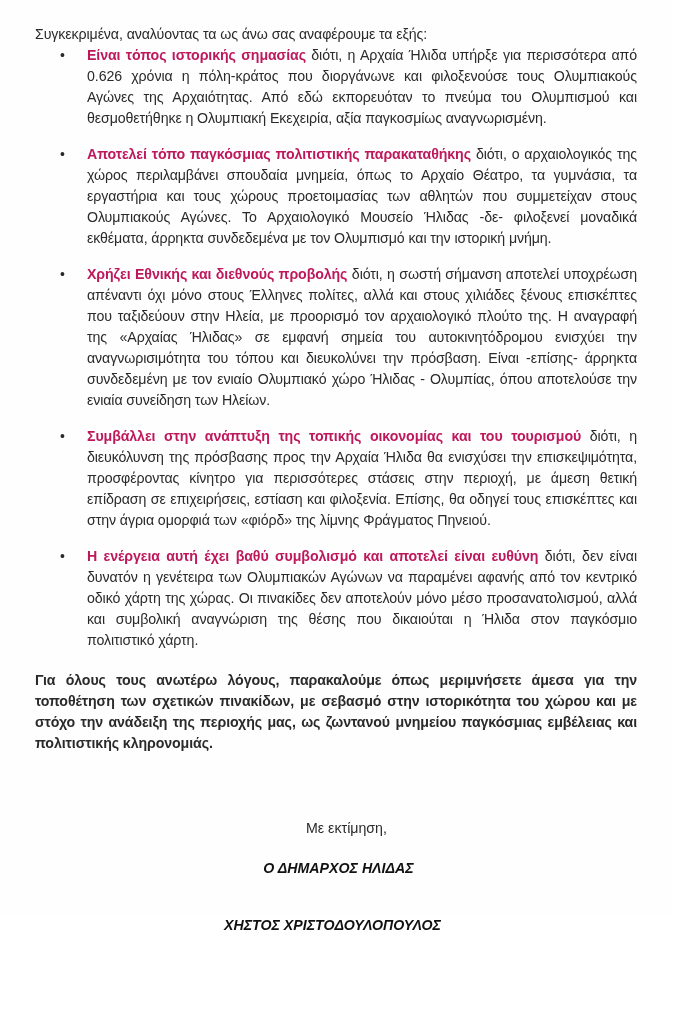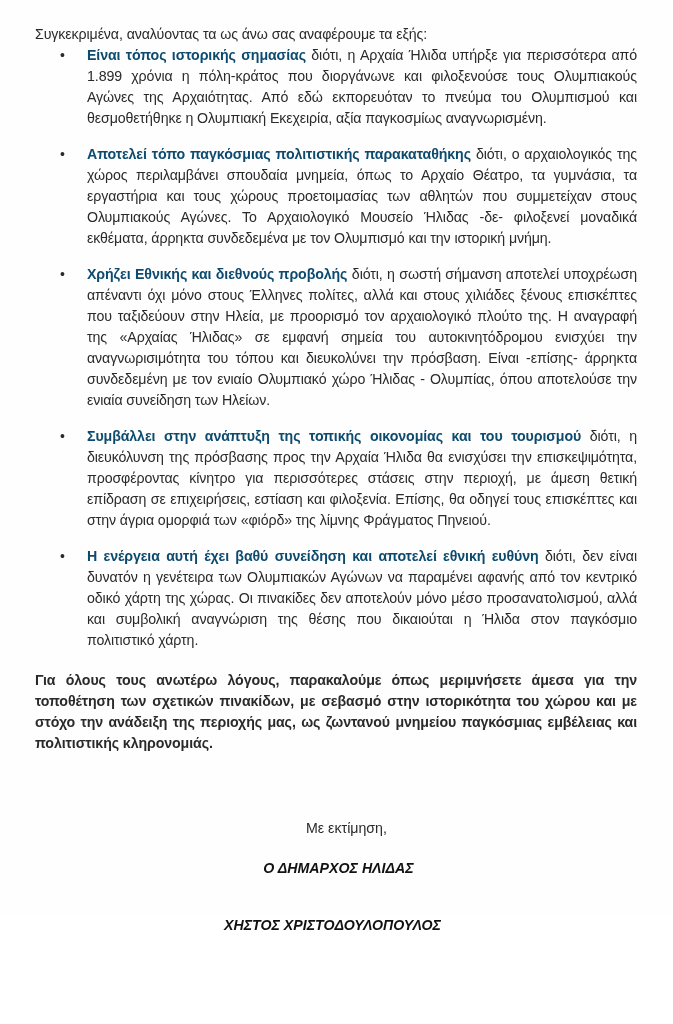--- a/index.html
+++ b/index.html
@@ -15,54 +15,54 @@
   }
   .intro { margin: 0; text-align: left; }
   ul.points { list-style: none; margin: 0; padding: 0; }
   ul.points li {
     position: relative; padding-left: 52px; margin: 0 0 15px 0;
     text-align: justify;
   }
   ul.points li .bullet {
     position: absolute; left: 25px; top: 0; font-size: 14px; line-height: 21px;
   }
-  ul.points li .lead { font-weight: bold; color: #0c4a6e; }
+  ul.points li .lead { font-weight: bold; color: #be185d; }
   .closing { margin: 19px 0 0 0; text-align: justify; font-weight: bold; }
   .sign { position: absolute; left: 0; width: 673px; text-align: center; font-size: 14.2px; }
   .regards { top: 820px; left: 10px; }
   .title-sig { top: 860px; font-weight: bold; font-style: italic; left: 2px; color: #111; }
   .name-sig { top: 917px; font-weight: bold; font-style: italic; left: -4px; color: #111; }
 </style>
 </head>
 <body>
 
 <div class="page">
   <div class="content">
     <p class="intro">Συγκεκριμένα, αναλύοντας τα ως άνω σας αναφέρουμε τα εξής:</p>
 
     <ul class="points">
       <li>
         <span class="bullet">•</span>
-        <span class="lead">Είναι τόπος ιστορικής σημασίας</span><span> διότι, η Αρχαία Ήλιδα υπήρξε για περισσότερα από 1.899 χρόνια η πόλη-κράτος που διοργάνωνε και φιλοξενούσε τους Ολυμπιακούς Αγώνες της Αρχαιότητας. Από εδώ εκπορευόταν το πνεύμα του Ολυμπισμού και θεσμοθετήθηκε η Ολυμπιακή Εκεχειρία, αξία παγκοσμίως αναγνωρισμένη.</span>
+        <span class="lead">Είναι τόπος ιστορικής σημασίας</span><span> διότι, η Αρχαία Ήλιδα υπήρξε για περισσότερα από 0.626 χρόνια η πόλη-κράτος που διοργάνωνε και φιλοξενούσε τους Ολυμπιακούς Αγώνες της Αρχαιότητας. Από εδώ εκπορευόταν το πνεύμα του Ολυμπισμού και θεσμοθετήθηκε η Ολυμπιακή Εκεχειρία, αξία παγκοσμίως αναγνωρισμένη.</span>
       </li>
       <li>
         <span class="bullet">•</span>
         <span class="lead">Αποτελεί τόπο παγκόσμιας πολιτιστικής παρακαταθήκης</span><span> διότι, ο αρχαιολογικός της χώρος περιλαμβάνει σπουδαία μνημεία, όπως το Αρχαίο Θέατρο, τα γυμνάσια, τα εργαστήρια και τους χώρους προετοιμασίας των αθλητών που συμμετείχαν στους Ολυμπιακούς Αγώνες. Το Αρχαιολογικό Μουσείο Ήλιδας -δε- φιλοξενεί μοναδικά εκθέματα, άρρηκτα συνδεδεμένα με τον Ολυμπισμό και την ιστορική μνήμη.</span>
       </li>
       <li>
         <span class="bullet">•</span>
         <span class="lead">Χρήζει Εθνικής και διεθνούς προβολής</span><span> διότι, η σωστή σήμανση αποτελεί υποχρέωση απέναντι όχι μόνο στους Έλληνες πολίτες, αλλά και στους χιλιάδες ξένους επισκέπτες που ταξιδεύουν στην Ηλεία, με προορισμό τον αρχαιολογικό πλούτο της. Η αναγραφή της «Αρχαίας Ήλιδας» σε εμφανή σημεία του αυτοκινητόδρομου ενισχύει την αναγνωρισιμότητα του τόπου και διευκολύνει την πρόσβαση. Είναι -επίσης- άρρηκτα συνδεδεμένη με τον ενιαίο Ολυμπιακό χώρο Ήλιδας - Ολυμπίας, όπου αποτελούσε την ενιαία συνείδηση των Ηλείων.</span>
       </li>
       <li>
         <span class="bullet">•</span>
         <span class="lead">Συμβάλλει στην ανάπτυξη της τοπικής οικονομίας και του τουρισμού</span><span> διότι, η διευκόλυνση της πρόσβασης προς την Αρχαία Ήλιδα θα ενισχύσει την επισκεψιμότητα, προσφέροντας κίνητρο για περισσότερες στάσεις στην περιοχή, με άμεση θετική επίδραση σε επιχειρήσεις, εστίαση και φιλοξενία. Επίσης, θα οδηγεί τους επισκέπτες και στην άγρια ομορφιά των «φιόρδ» της λίμνης Φράγματος Πηνειού.</span>
       </li>
       <li>
         <span class="bullet">•</span>
-        <span class="lead">Η ενέργεια αυτή έχει βαθύ συνείδηση και αποτελεί εθνική ευθύνη</span><span> διότι, δεν είναι δυνατόν η γενέτειρα των Ολυμπιακών Αγώνων να παραμένει αφανής από τον κεντρικό οδικό χάρτη της χώρας. Οι πινακίδες δεν αποτελούν μόνο μέσο προσανατολισμού, αλλά και συμβολική αναγνώριση της θέσης που δικαιούται η Ήλιδα στον παγκόσμιο πολιτιστικό χάρτη.</span>
+        <span class="lead">Η ενέργεια αυτή έχει βαθύ συμβολισμό και αποτελεί είναι ευθύνη</span><span> διότι, δεν είναι δυνατόν η γενέτειρα των Ολυμπιακών Αγώνων να παραμένει αφανής από τον κεντρικό οδικό χάρτη της χώρας. Οι πινακίδες δεν αποτελούν μόνο μέσο προσανατολισμού, αλλά και συμβολική αναγνώριση της θέσης που δικαιούται η Ήλιδα στον παγκόσμιο πολιτιστικό χάρτη.</span>
       </li>
     </ul>
 
     <p class="closing">Για όλους τους ανωτέρω λόγους, παρακαλούμε όπως μεριμνήσετε άμεσα για την τοποθέτηση των σχετικών πινακίδων, με σεβασμό στην ιστορικότητα του χώρου και με στόχο την ανάδειξη της περιοχής μας, ως ζωντανού μνημείου παγκόσμιας εμβέλειας και πολιτιστικής κληρονομιάς.</p>
   </div>
 
   <div class="sign regards">Με εκτίμηση,</div>
   <div class="sign title-sig">Ο ΔΗΜΑΡΧΟΣ ΗΛΙΔΑΣ</div>
   <div class="sign name-sig">ΧΗΣΤΟΣ ΧΡΙΣΤΟΔΟΥΛΟΠΟΥΛΟΣ</div>
 </div>

